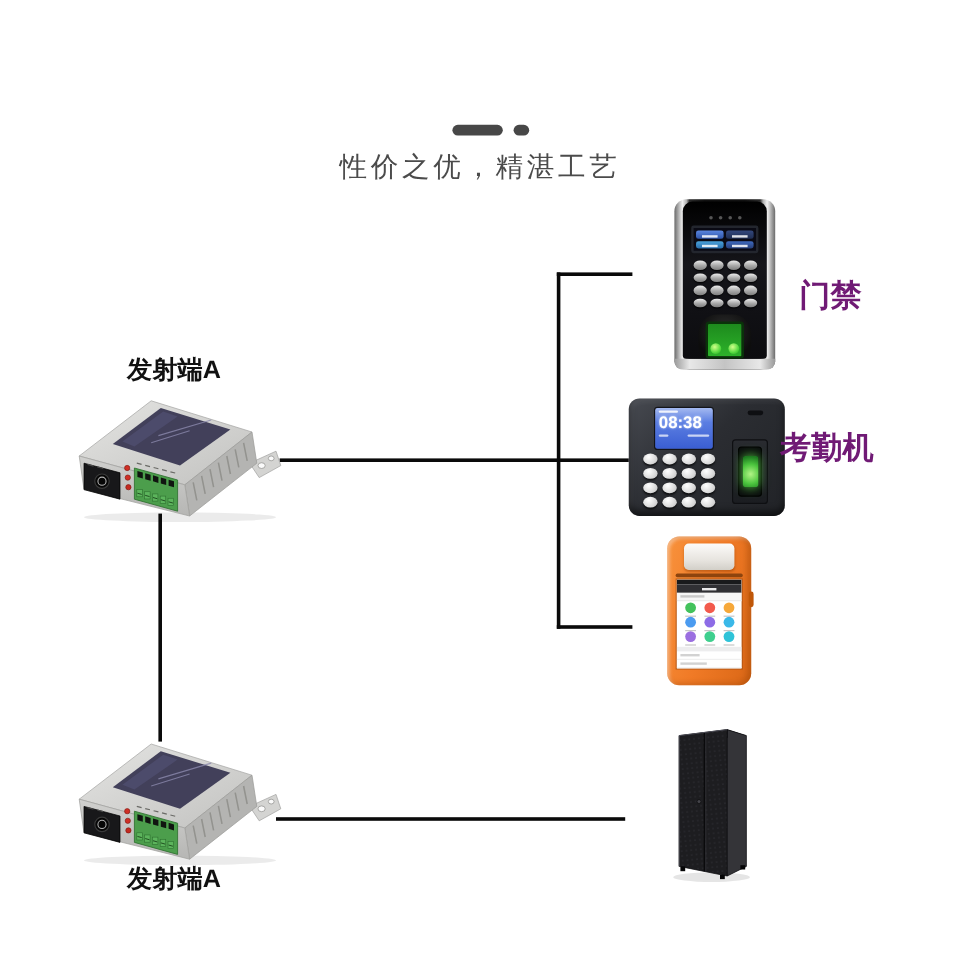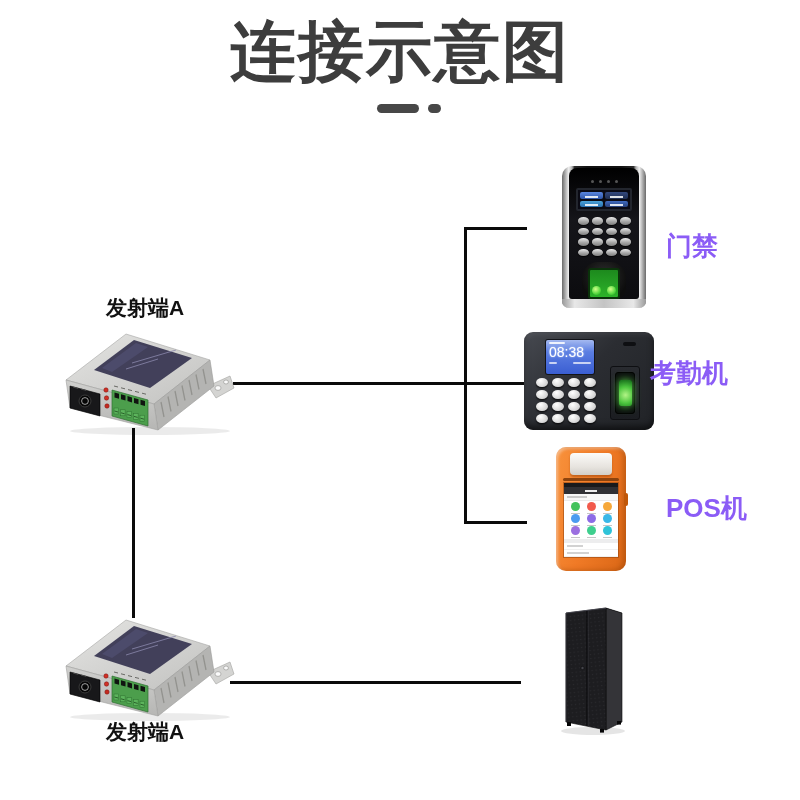--- a/index.html
+++ b/index.html
@@ -11,21 +11,21 @@
          font-size:66px;font-weight:900;color:#3d3d3d;letter-spacing:2px;line-height:86px;}
   .divider-bar{position:absolute;left:377px;top:104px;width:42px;height:9px;border-radius:5px;background:#474747;}
   .divider-dot{position:absolute;left:428px;top:104px;width:13px;height:9px;border-radius:5px;background:#474747;}
   .subtitle{position:absolute;left:0;top:124px;width:800px;text-align:center;
             font-size:23px;color:#4b4b4b;letter-spacing:3px;}
 
   
   .line{position:absolute;background:#0a0a0a;}
 
   
-  .dev-label{position:absolute;font-size:26px;font-weight:700;color:#8b5cf6;white-space:nowrap;}
+  .dev-label{position:absolute;font-size:26px;font-weight:700;color:#701a75;white-space:nowrap;}
   .tx-label{position:absolute;width:170px;text-align:center;font-size:21px;font-weight:700;color:#111;}
 
   
   .door{position:absolute;left:562px;top:166px;width:84px;height:142px;border-radius:10px 10px 7px 7px;
         background:linear-gradient(90deg,#6a6a6a,#f0f0f0 8%,#b0b0b0 12%,#2a2a2a 15%,#111 30%,#111 70%,#2a2a2a 85%,#b0b0b0 88%,#f0f0f0 92%,#6a6a6a);}
   .door-base{position:absolute;left:0;right:0;bottom:0;height:9px;border-radius:0 0 7px 7px;
              background:linear-gradient(90deg,#9a9a9a,#e8e8e8 15%,#c4c4c4 50%,#e8e8e8 85%,#9a9a9a);}
   .door-face{position:absolute;left:7px;right:7px;top:2px;bottom:9px;border-radius:8px 8px 3px 3px;
              background:linear-gradient(180deg,#000 0%,#15151a 40%,#0c0c0f);
              display:flex;flex-direction:column;align-items:center;}
@@ -53,21 +53,21 @@
   
   .att{position:absolute;left:524px;top:332px;width:130px;height:98px;}
   .att-body{position:absolute;inset:0;border-radius:9px;
             background:linear-gradient(135deg,#474a51,#2b2d32 45%,#212327);
             box-shadow:inset 0 -4px 6px rgba(0,0,0,.55),inset 2px 3px 4px rgba(255,255,255,.07);}
   .att-slot{position:absolute;left:99px;top:10px;width:13px;height:4px;background:#0e0f12;border-radius:2px;}
   .att-screen{position:absolute;left:22px;top:8px;width:48px;height:34px;border-radius:2px;box-sizing:border-box;
               background:linear-gradient(180deg,#a4b9f0,#5b7ee2 35%,#3a5ed2);
               box-shadow:0 0 0 1px #131419;padding:2px 3px;color:#fff;}
   .att-screen .t-top{width:16px;height:2px;background:rgba(255,255,255,.85);border-radius:1px;margin-bottom:1px;}
-  .att-time{font-size:14px;font-weight:400;line-height:15px;text-shadow:0 0 2px rgba(210,225,255,.9);}
+  .att-time{font-size:14px;font-weight:700;line-height:15px;text-shadow:0 0 2px rgba(210,225,255,.9);}
   .t-bottom{display:flex;justify-content:space-between;margin-top:2px;}
   .t-bottom i{height:2px;background:rgba(255,255,255,.7);border-radius:1px;}
   .t-bottom i:first-child{width:8px;} .t-bottom i:last-child{width:18px;}
   .att-keys{position:absolute;left:12px;top:46px;display:grid;grid-template-columns:repeat(4,12px);gap:3px 4px;}
   .att-key{width:12px;height:9px;border-radius:50%;
            background:radial-gradient(circle at 38% 30%,#fff,#d6d6d6 65%,#b5b5b5);box-shadow:0 1.5px 1.5px rgba(0,0,0,.65);}
   .att-fp-panel{position:absolute;left:86px;top:34px;width:30px;height:54px;border-radius:3px;
                 background:linear-gradient(180deg,#292b30,#1b1d21);border:1px solid #0e0f12;box-sizing:border-box;}
   .att-fp-win{margin:5px auto 0;width:20px;height:42px;background:#0a0b0d;border-radius:3px;border:1px solid #000;box-sizing:border-box;}
   .att-fp-sensor{margin:7px auto 0;width:13px;height:26px;border-radius:2px;
@@ -155,23 +155,23 @@
         <rect x="73.5" y="89.4" width="4.6" height="6"></rect>
         <rect x="80" y="91.2" width="4.6" height="6"></rect>
       </g>
       <path d="M54.5,87 l3.6,1 M61,88.8 l3.6,1 M67.5,90.6 l3.6,1 M74,92.4 l3.6,1 M80.5,94.2 l3.6,1" stroke="#1e4a1e" stroke-width="0.8"></path>
     </symbol>
   </defs>
 </svg>
 
 <div class="stage">
 
-  <div class="title">连接示意图</div>
   <div class="divider-bar" style="background: rgb(71, 71, 71);"></div>
   <div class="divider-dot" style="background: rgb(71, 71, 71);"></div>
+  <div class="subtitle">性价之优，精湛工艺</div>
 
   <div class="line" style="left: 233px; top: 382px; width: 291px; height: 3px; background: rgb(10, 10, 10);"></div>
   <div class="line" style="left: 464px; top: 227px; width: 3px; height: 297px; background: rgb(10, 10, 10);"></div>
   <div class="line" style="left: 464px; top: 227px; width: 63px; height: 3px; background: rgb(10, 10, 10);"></div>
   <div class="line" style="left: 464px; top: 521px; width: 63px; height: 3px; background: rgb(10, 10, 10);"></div>
   <div class="line" style="left: 132px; top: 428px; width: 3px; height: 190px; background: rgb(10, 10, 10);"></div>
   <div class="line" style="left: 230px; top: 681px; width: 291px; height: 3px; background: rgb(10, 10, 10);"></div>
 
   <div class="tx-label" style="left:60px;top:294px">发射端A</div>
   <svg class="dev-svg" style="left:60px;top:324px" width="176" height="112" viewBox="0 0 176 112">
@@ -317,21 +317,20 @@
       <div class="pos-row">
           <i></i>
         </div>
       <div class="pos-row">
           <i style="width:22px"></i>
         </div>
 
     </div>
     <div class="pos-btn"></div>
   </div>
-  <div class="dev-label" style="left:666px;top:491px">POS机</div>
 
   <svg class="dev-svg" style="left:559px;top:600px" width="70" height="140" viewBox="0 0 70 140">
     <defs>
       <pattern id="mesh" width="4" height="4" patternUnits="userSpaceOnUse" patternTransform="rotate(-6)">
         <rect width="4" height="4" fill="#1d1d20"></rect>
         <circle cx="1.6" cy="1.6" r="0.7" fill="#2b2b30"></circle>
       </pattern>
     </defs>
     <ellipse cx="34" cy="131" rx="32" ry="4" fill="rgba(0,0,0,0.10)"></ellipse>
     <polygon points="7,13 47,8 63,13 23,18" fill="#0f0f11"></polygon>

